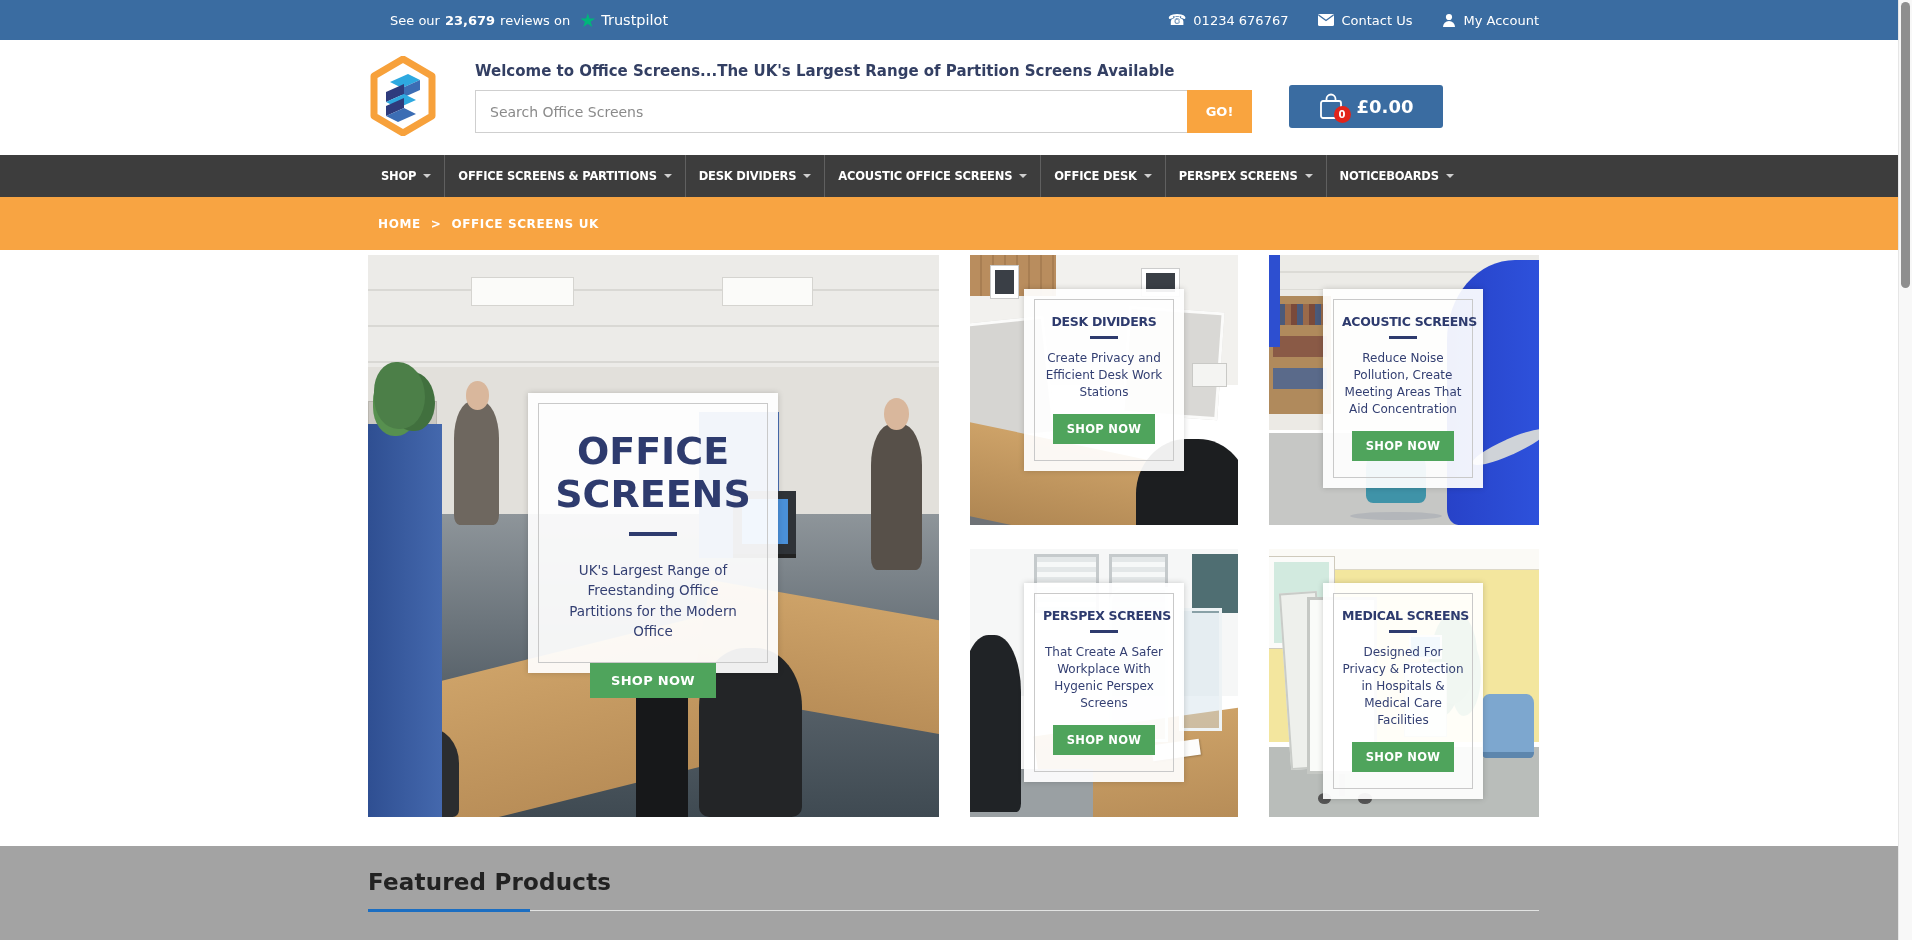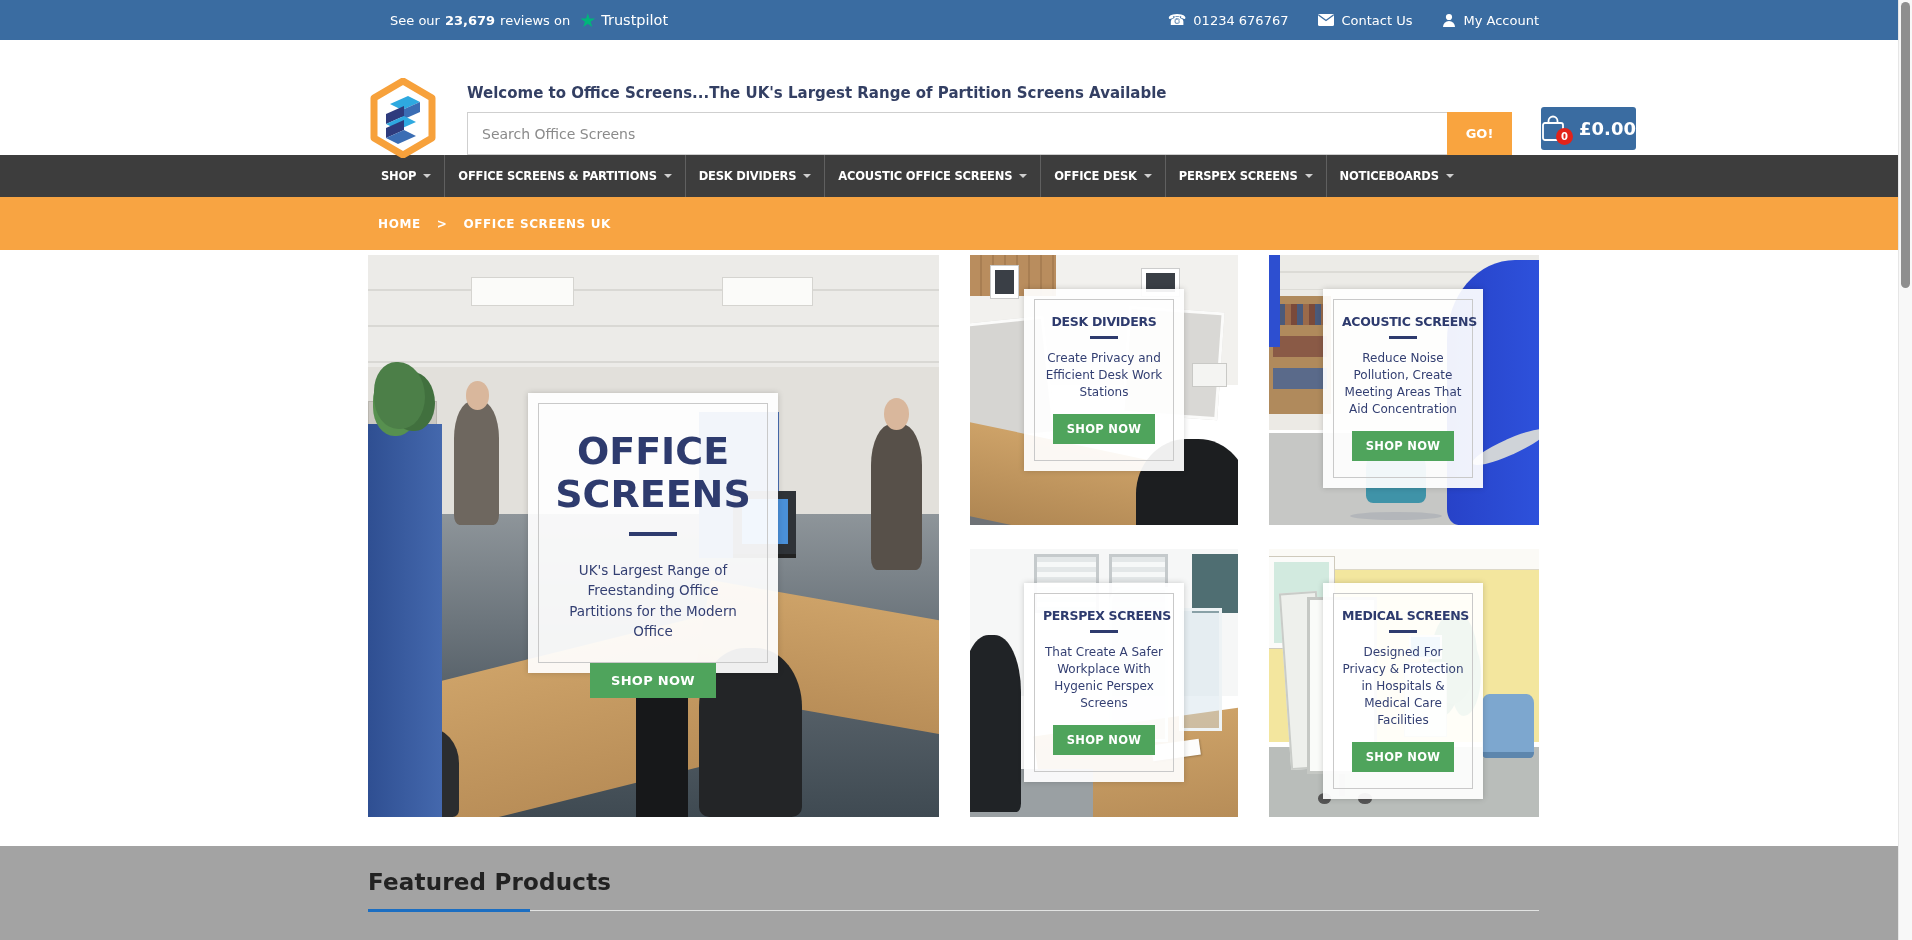--- a/index.html
+++ b/index.html
@@ -14,43 +14,43 @@
   .trustpilot b { font-weight:bold; }
   .tp-star { color:#00b67a; font-size:19px; line-height:1; margin-left:4px; }
   .tp-name { font-size:14.5px; }
   .topbar-right { display:flex; align-items:center; gap:30px; }
   .topbar-link { display:flex; align-items:center; gap:7px; color:#fff; text-decoration:none; cursor:pointer; }
   .topbar-link .glyph { font-size:15px; line-height:1; }
   .topbar-link svg { display:block; }
 
   
   .header { height:115px; background:#fff; }
-  .header-inner { display:flex; padding-top:38px; }
+  .header-inner { display:flex; padding-top:16px;gap:8px; }
   .logo { width:70px; height:80px; flex:0 0 70px; cursor:pointer; }
   .header-center { margin-left:29px; padding-top:6px; }
   .welcome { font-size:15px; font-weight:bold; color:#333f63; margin-bottom:10px; }
   .search-row { display:flex; }
-  .search-input { width:980px; height:43px; border:1px solid #cfcfcf; border-right:none; padding:0 14px; font-size:14px; color:#444; font-family:inherit; outline:none; }
+  .search-input { width:712px; height:43px; border:1px solid #cfcfcf; border-right:none; padding:0 14px; font-size:14px; color:#444; font-family:inherit; outline:none; }
   .search-input::placeholder { color:#8a8a8a; }
   .go-btn { width:65px; height:43px; background:#f9a43f; color:#fff; border:none; font-weight:bold; font-size:13px; font-family:inherit; cursor:pointer; }
   .cart-btn { margin-left:29px; margin-top:29px; width:154px; height:43px; background:#3a6ca1; border-radius:3px; display:flex; align-items:center; justify-content:center; gap:14px; cursor:pointer; }
   .bag-wrap { position:relative; width:24px; height:27px; }
   .cart-badge { position:absolute; right:-8px; bottom:-3px; width:17px; height:17px; background:#e2231a; border-radius:50%; color:#fff; font-size:10px; font-weight:bold; display:flex; align-items:center; justify-content:center; }
   .cart-total { color:#fff; font-size:18px; font-weight:bold; }
 
   
   .nav { height:42px; background:#3d3d3d; }
   .nav ul { list-style:none; display:flex; height:42px; }
   .nav li { display:flex; align-items:center; padding:0 13px; color:#fff; font-size:11.5px; font-weight:bold; letter-spacing:-0.2px; cursor:pointer; white-space:nowrap; }
   .nav li + li { border-left:1px solid rgba(255,255,255,0.18); }
   .caret { width:0; height:0; border-left:4px solid transparent; border-right:4px solid transparent; border-top:4px solid #cfcfcf; margin-left:7px; }
 
   
   .breadcrumb { height:53px; background:#f8a442; }
-  .breadcrumb-inner { height:53px; display:flex; align-items:center; gap:16px; color:#fff; font-size:12px; font-weight:bold; letter-spacing:0.6px; padding-left:10px; }
+  .breadcrumb-inner { height:53px; display:flex; align-items:center; gap:10px; color:#fff; font-size:12px; font-weight:bold; letter-spacing:0.6px; padding-left:10px; }
   .crumb-home { cursor:pointer; }
   .crumb-sep { font-size:12px; font-weight:bold; }
 
   
   .main { background:#fff; padding-top:5px; padding-bottom:29px; }
   .tiles { display:flex; gap:31px; }
   .tile { position:relative; overflow:hidden; cursor:pointer; }
   .tile-hero { width:571px; height:562px; }
   .tiles-right { display:grid; grid-template-columns:268px 270px; grid-template-rows:270px 268px; column-gap:31px; row-gap:24px; }
   .photo { position:absolute; inset:0; }

